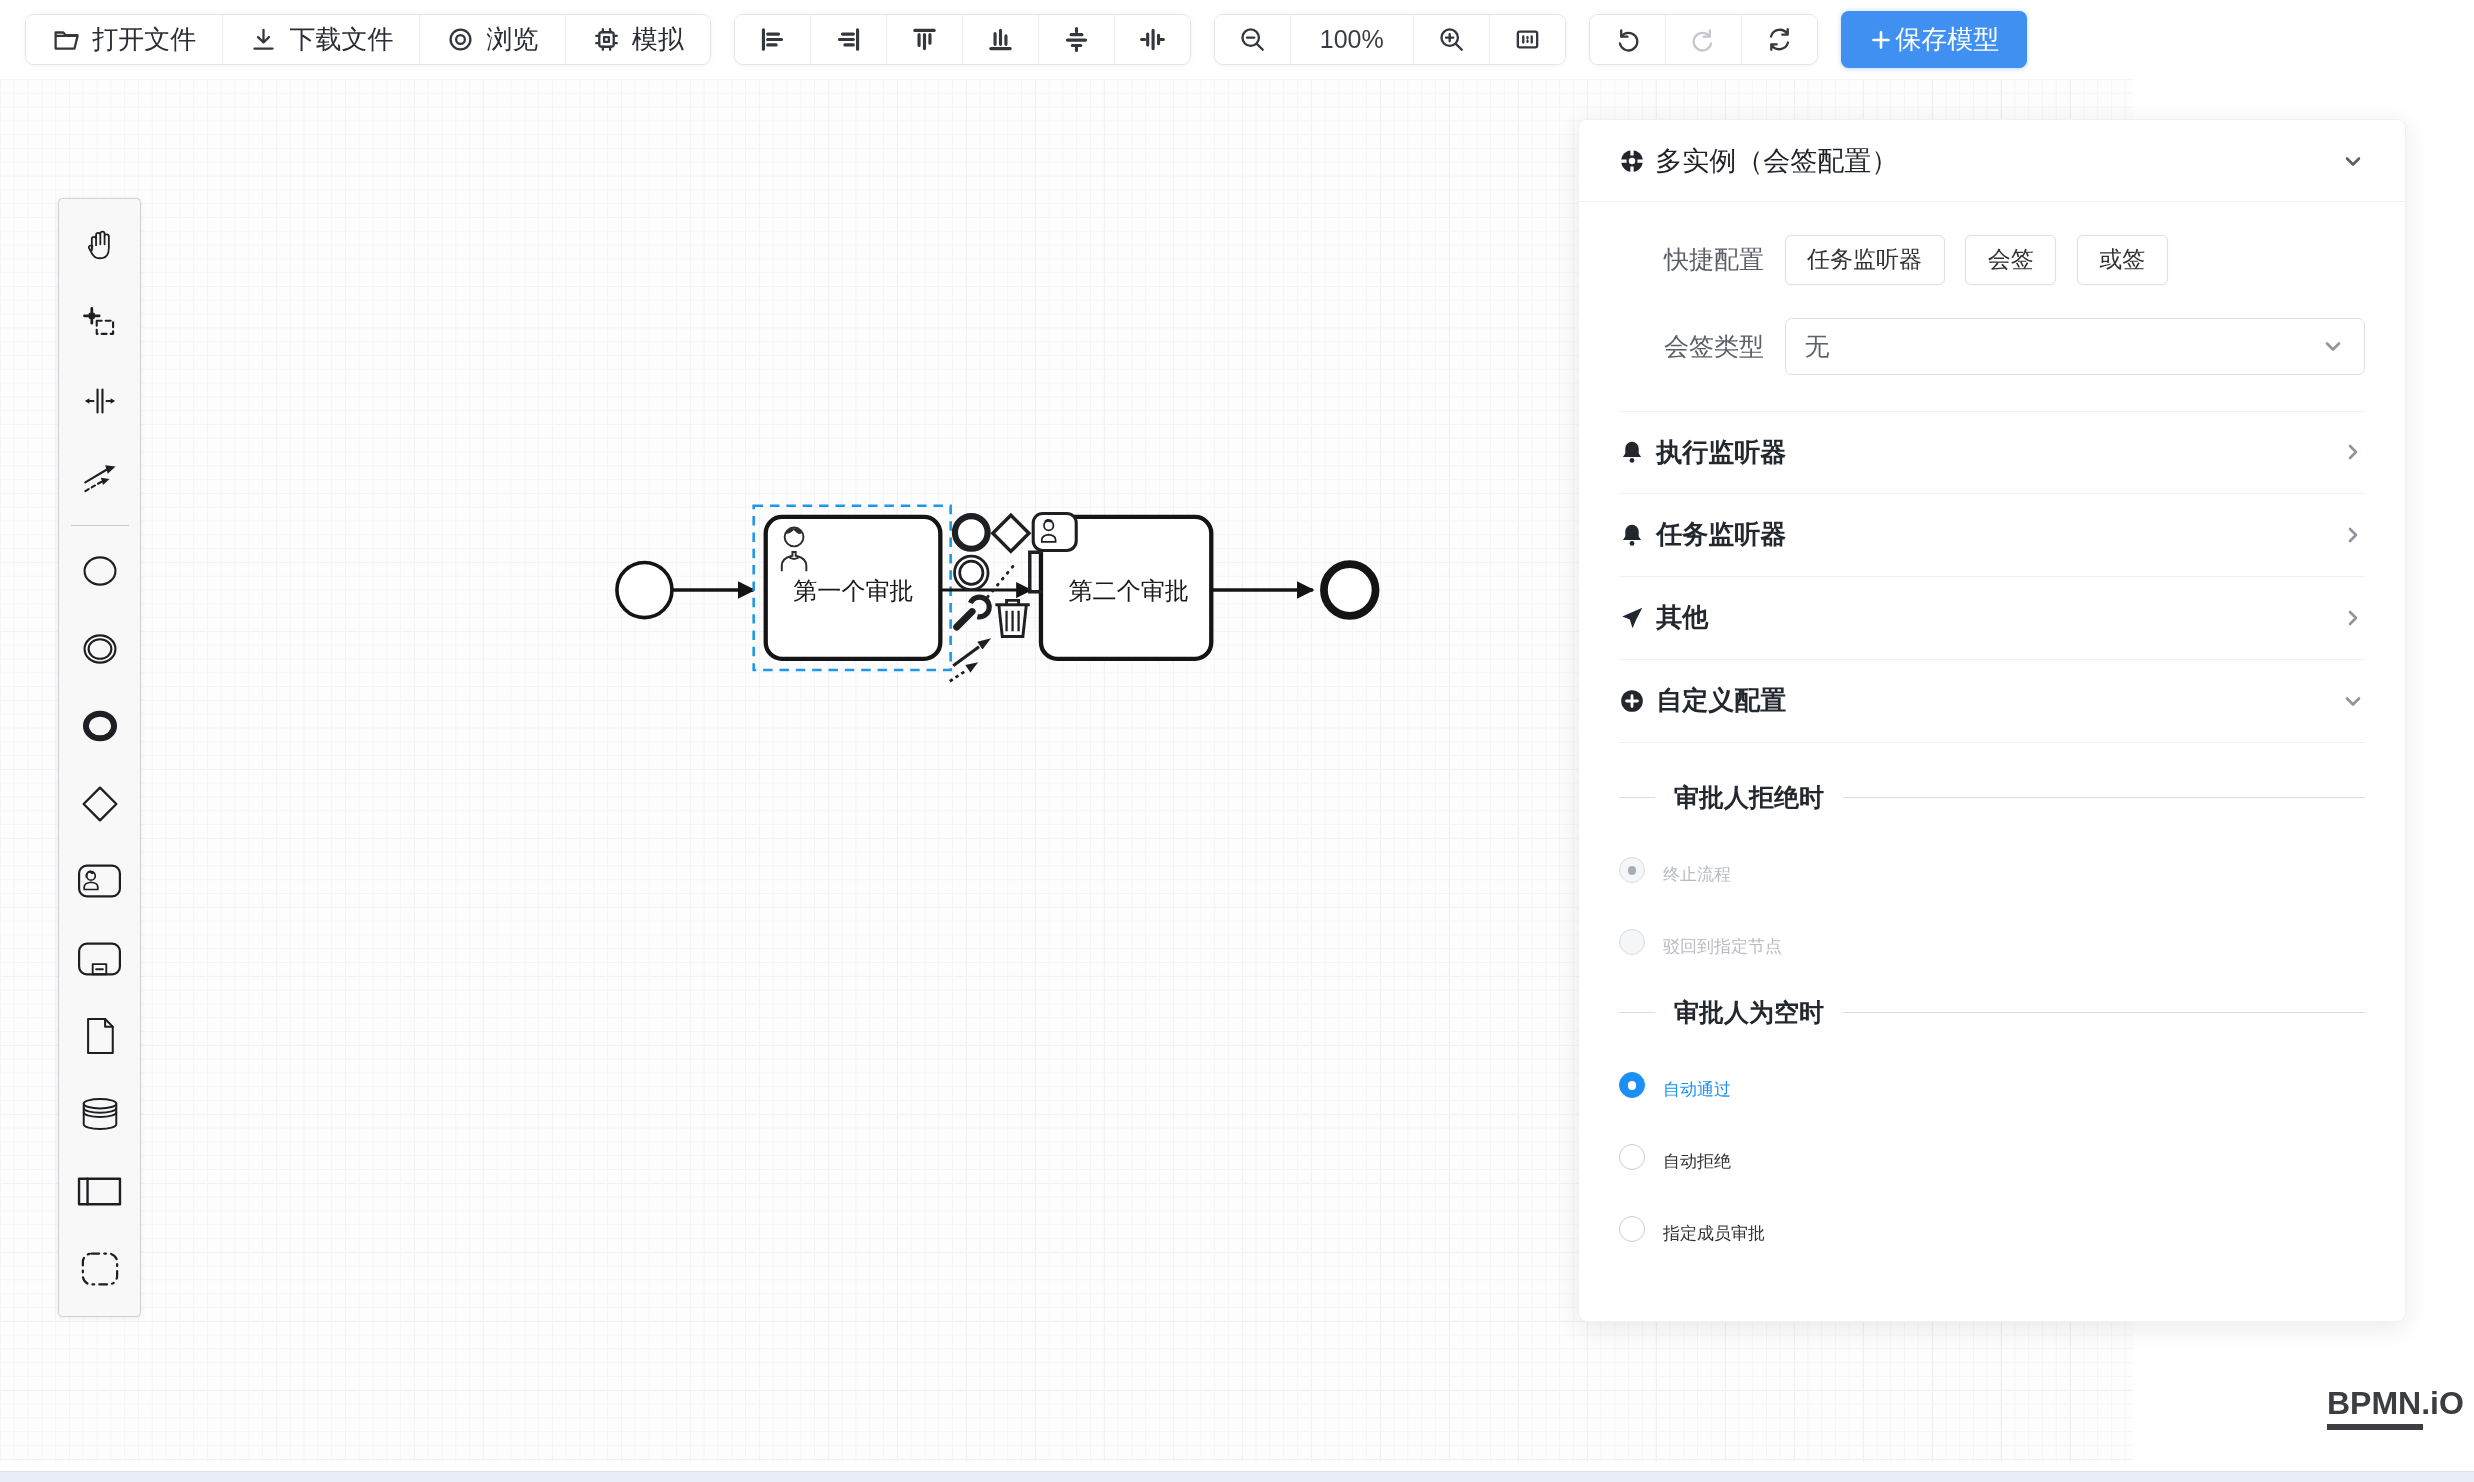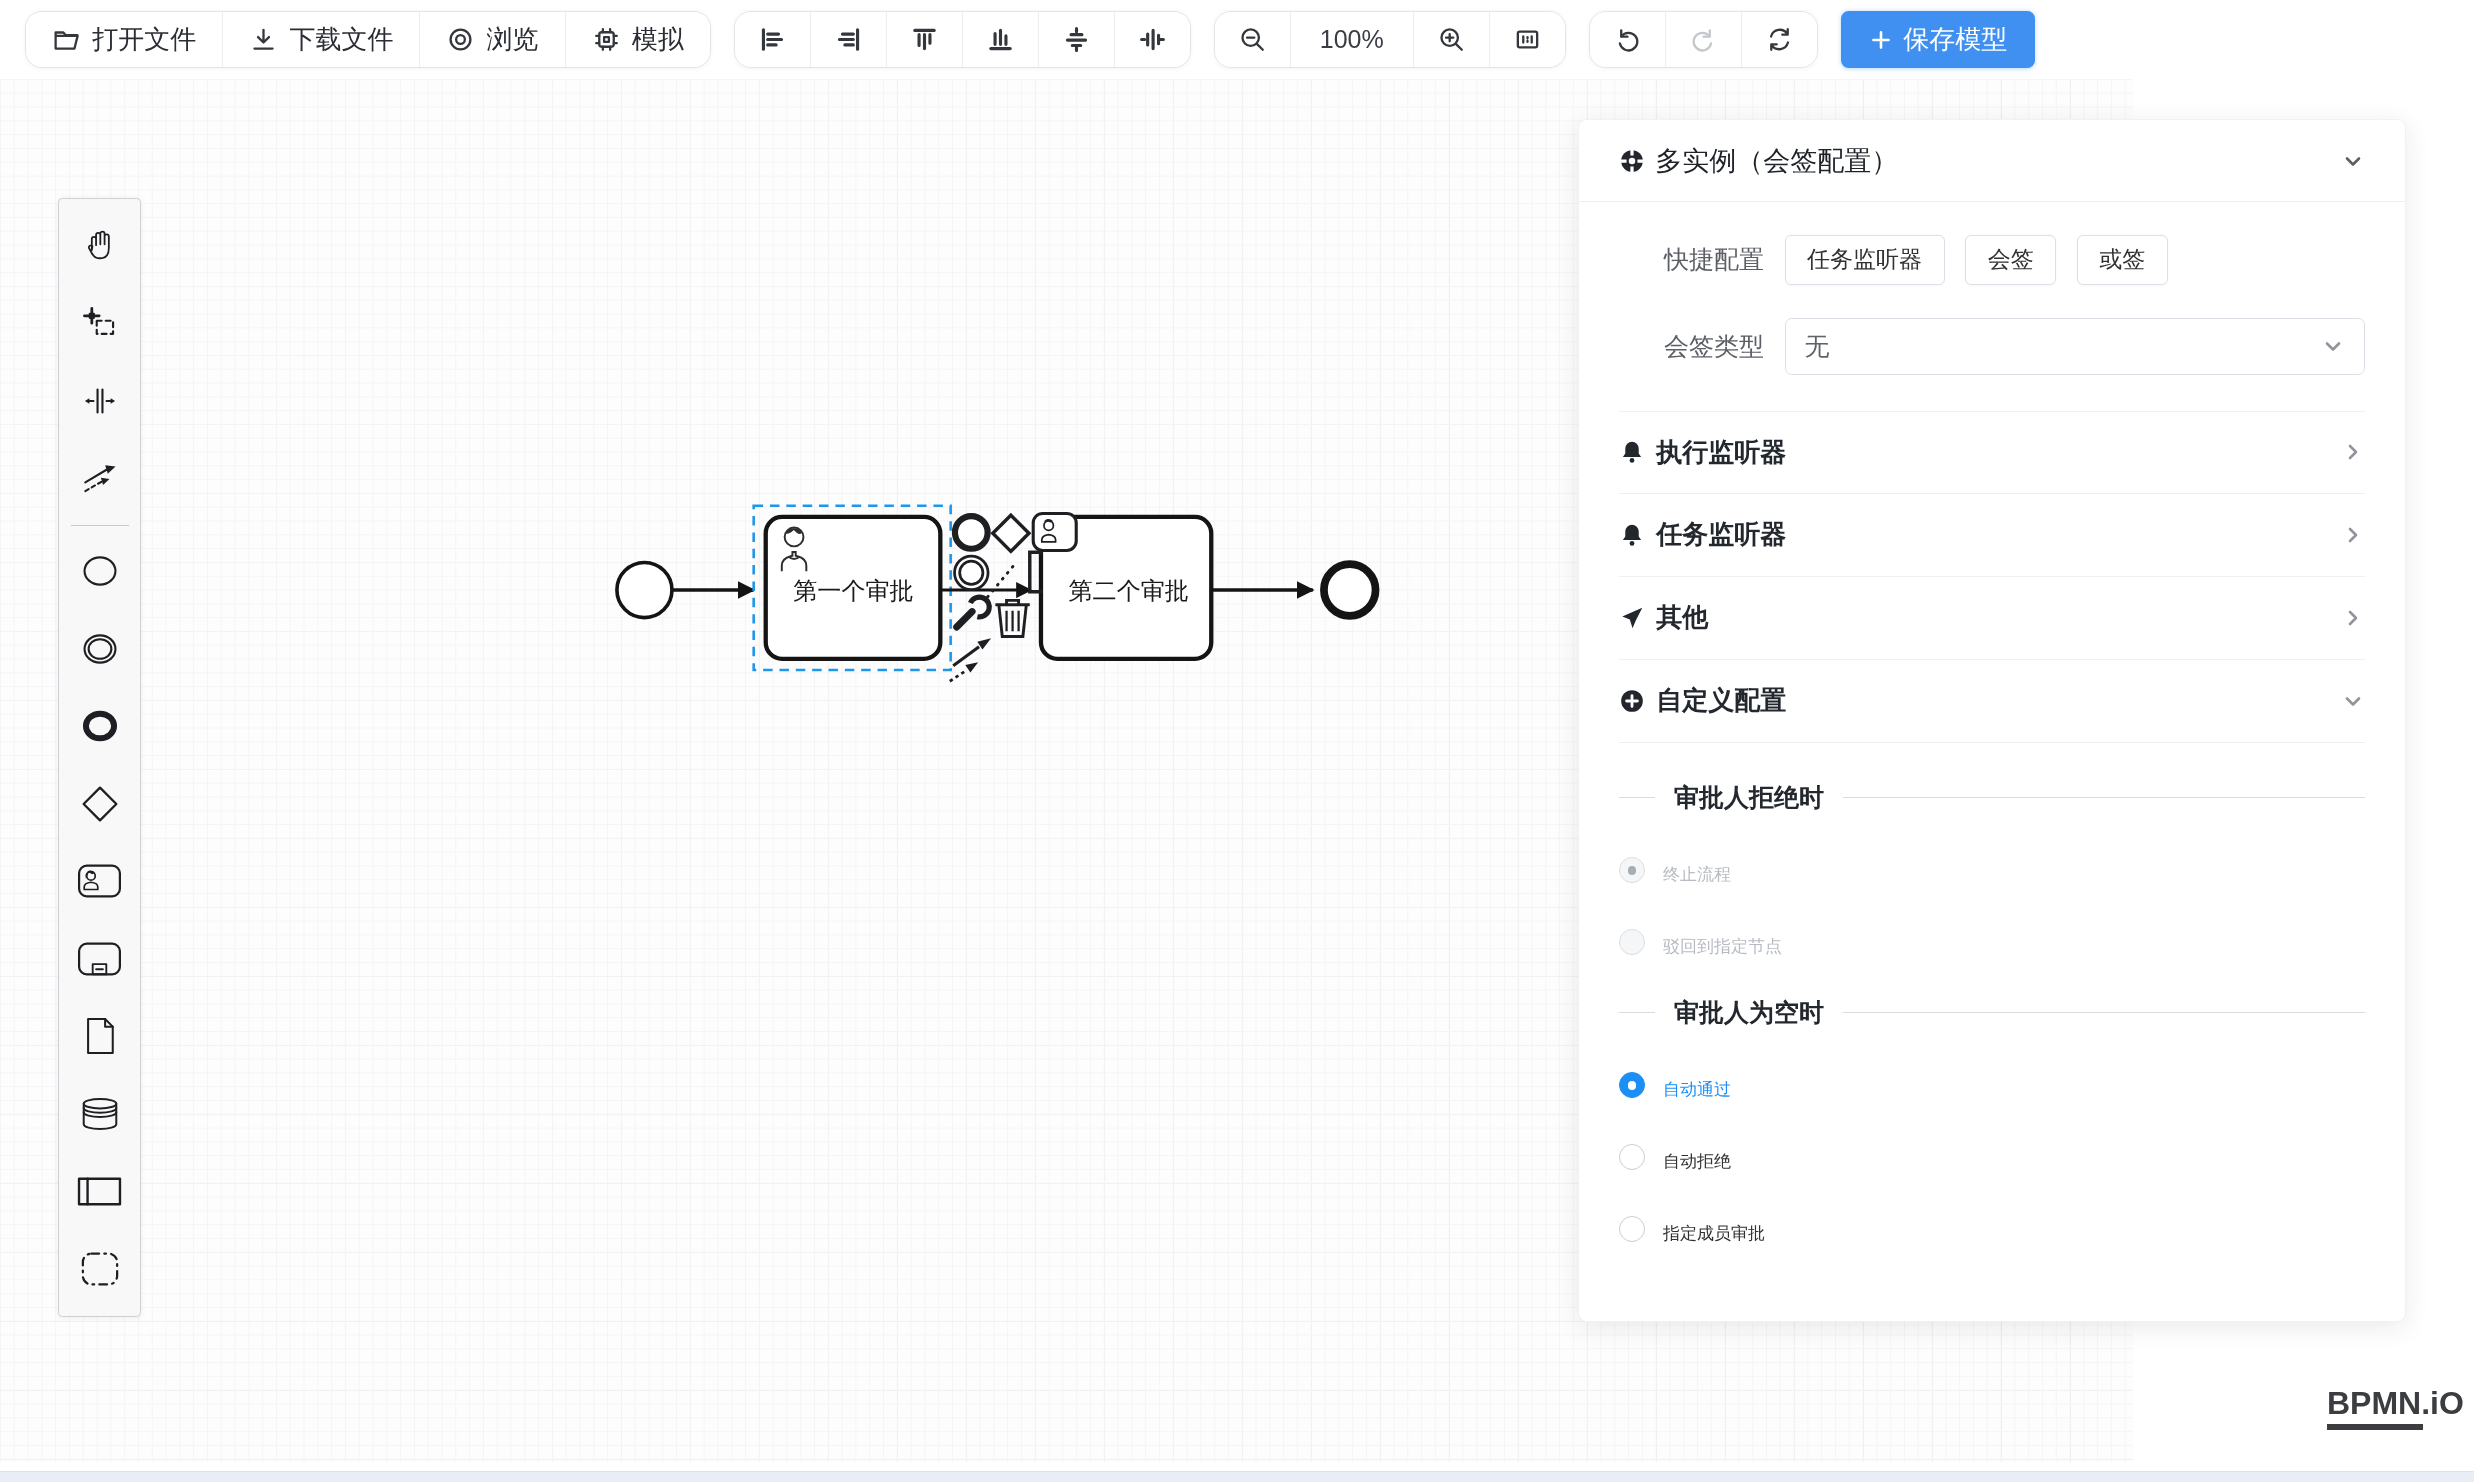--- a/index.html
+++ b/index.html
@@ -1,29 +1,29 @@
 <!DOCTYPE html>
 <html style="font-size:13.8px"><head>
 <meta charset="utf-8">
 <style>
   * { margin:0; padding:0; box-sizing:border-box; }
   html,body { width:2475px; height:1482px; }
   body { font-family:"Liberation Sans","DejaVu Sans",sans-serif; background:#ffffff; position:relative; overflow:hidden; color:#2a2d33; }
 
   
   .toolbar { position:absolute; left:0; top:0; width:2475px; height:79px; background:#fff; display:flex; align-items:center; padding-left:25px; z-index:30; }
-  .tb-group { display:flex; align-items:stretch; height:57px; background:#fff; border:0.9px solid #e3e4e6; border-radius:17px; box-shadow:0 0.9px 4.3px rgba(60,64,72,.06); margin-right:23px; overflow:hidden; }
+  .tb-group { display:flex; align-items:stretch; height:51px; background:#fff; border:0.9px solid #e3e4e6; border-radius:9px; box-shadow:0 0.9px 4.3px rgba(60,64,72,.06); margin-right:23px; overflow:hidden; }
   .tb-btn { display:flex; align-items:center; gap:11.2px; padding:0 26px; font-size:26px; color:#2a2d33; border-right:0.9px solid #ededef; background:#fff; cursor:pointer; white-space:nowrap; }
   .tb-btn:last-child { border-right:none; }
   .tb-btn.icon-only { padding:0 23px; }
   .tb-btn svg { width:29px; height:29px; stroke:#34373c; fill:none; stroke-width:1.9; stroke-linecap:round; stroke-linejoin:round; }
   .tb-btn svg.thick { stroke-width:2.6; }
   .tb-btn svg.disabled { stroke:#c4c7cc; }
   .zoom-val { font-size:25px; color:#3a3d42; padding:0 29px; display:flex; align-items:center; border-right:0.9px solid #ededef; }
-  .save-btn { display:flex; align-items:center; gap:9px; height:57px; padding:0 27.5px; background:#3f90f0; border-radius:7.7px; color:#fff; font-size:26px; cursor:pointer; box-shadow:0 0.9px 4.3px rgba(63,144,240,.35); }
+  .save-btn { display:flex; align-items:center; gap:1px; height:57px; padding:0 27.5px; background:#3f90f0; border-radius:7.7px; color:#fff; font-size:26px; cursor:pointer; box-shadow:0 0.9px 4.3px rgba(63,144,240,.35); }
   .save-btn svg { width:26px; height:26px; stroke:#fff; stroke-width:2.4; fill:none; stroke-linecap:round; }
 
   
   .canvas { position:absolute; left:0; top:79px; width:2133px; height:1383px;
     background-color:#fdfdfe;
     background-image:
       linear-gradient(#f5f5f7 0.9px, transparent 0.9px),
       linear-gradient(90deg, #f5f5f7 0.9px, transparent 0.9px),
       linear-gradient(#e9e9ed 0.9px, transparent 0.9px),
       linear-gradient(90deg, #e9e9ed 0.9px, transparent 0.9px);

